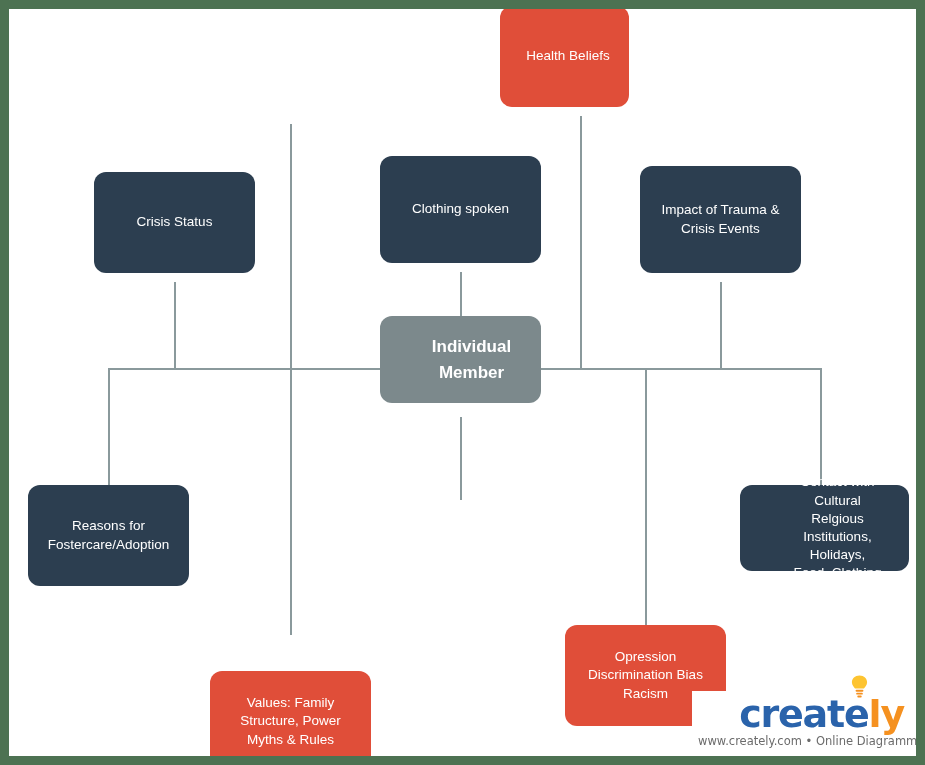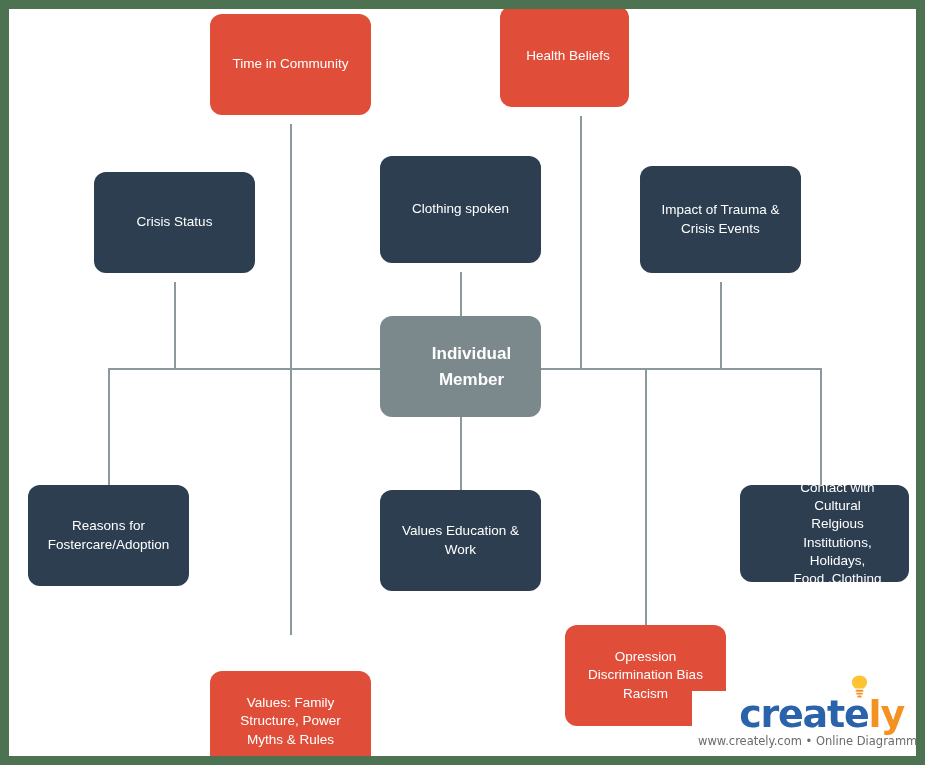--- a/index.html
+++ b/index.html
@@ -126,57 +126,50 @@
     <div class="conn conn-v" style="left:451px; top:263px; height:55px;"></div>
 
     <div class="conn conn-v" style="left:711px; top:273px; height:87px;"></div>
 
     <div class="conn conn-v" style="left:99px; top:359px; height:127px;"></div>
     <div class="conn conn-v" style="left:451px; top:408px; height:83px;"></div>
     <div class="conn conn-v" style="left:811px; top:359px; height:127px;"></div>
     <div class="conn conn-v" style="left:281px; top:359px; height:267px;"></div>
     <div class="conn conn-v" style="left:636px; top:359px; height:267px;"></div>
 
-    <div class="node orange" style="left:201px; top:5px; width:161px; height:101px;">
-      <span>Time in Community</span>
-    </div>
 
     <div class="node orange" style="left:491px; top:-3px; width:129px; height:101px;padding-left:17px;">
       <span>Health Beliefs</span>
     </div>
 
     <div class="node navy" style="left:85px; top:163px; width:161px; height:101px;">
       <span>Crisis Status</span>
     </div>
 
     <div class="node navy" style="left:371px; top:147px; width:161px; height:107px;">
       <span>Clothing spoken</span>
     </div>
 
     <div class="node navy" style="left:631px; top:157px; width:161px; height:107px;">
       <span>Impact of Trauma &amp;
 Crisis Events</span>
     </div>
 
-    <div class="node grey" style="left:371px; top:307px; width:161px; height:101px;padding-left:32px;">
+    <div class="node grey" style="left:371px; top:307px; width:161px; height:87px;padding-left:32px;">
       <span>Individual
 Member</span>
     </div>
 
     <div class="node navy" style="left:19px; top:476px; width:161px; height:101px;text-align:center;">
       <span>Reasons for
 Fostercare/Adoption</span>
     </div>
 
-    <div class="node navy" style="left:371px; top:481px; width:161px; height:101px;">
-      <span>Values Education &amp;
-Work</span>
-    </div>
-
-    <div class="node navy" style="left:731px; top:476px; width:169px; height:97px;padding-left:36px;">
+
+    <div class="node navy" style="left:731px; top:476px; width:169px; height:86px;padding-left:36px;">
       <span>Contact with Cultural
 Relgious Institutions,
 Holidays,
 Food ,Clothing</span>
     </div>
 
     <div class="node orange" style="left:201px; top:616px; width:161px; height:101px;margin-top:46px;">
       <span>Values: Family
 Structure, Power
 Myths &amp; Rules</span>

